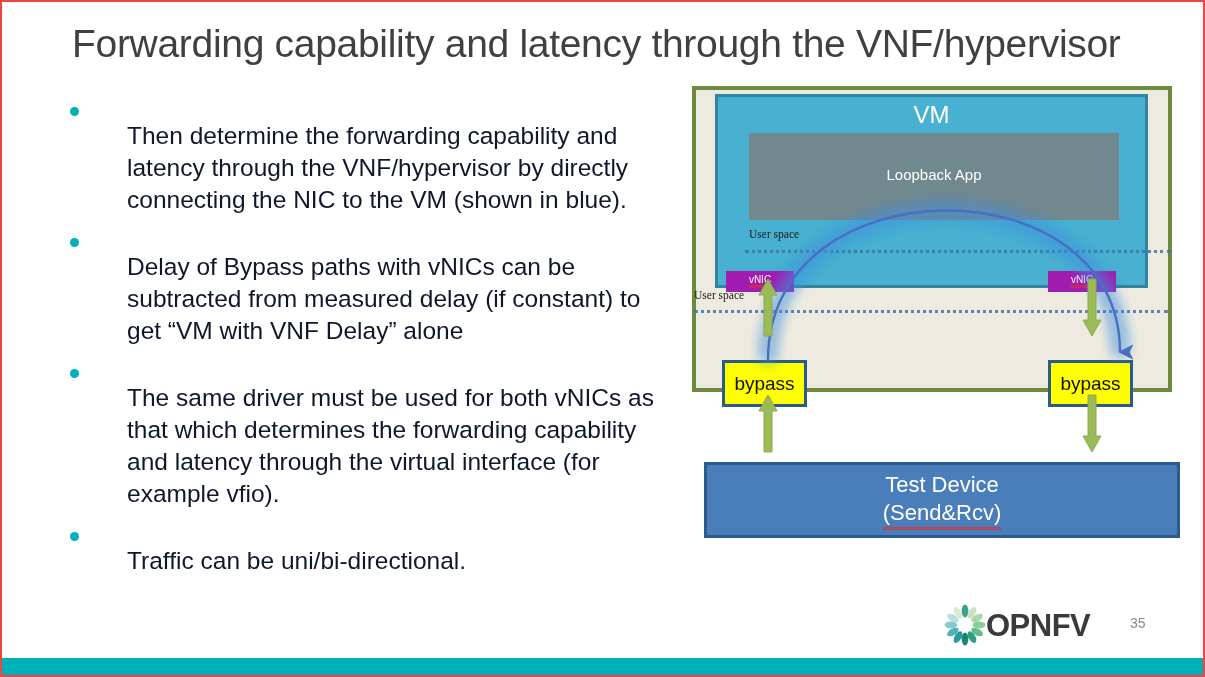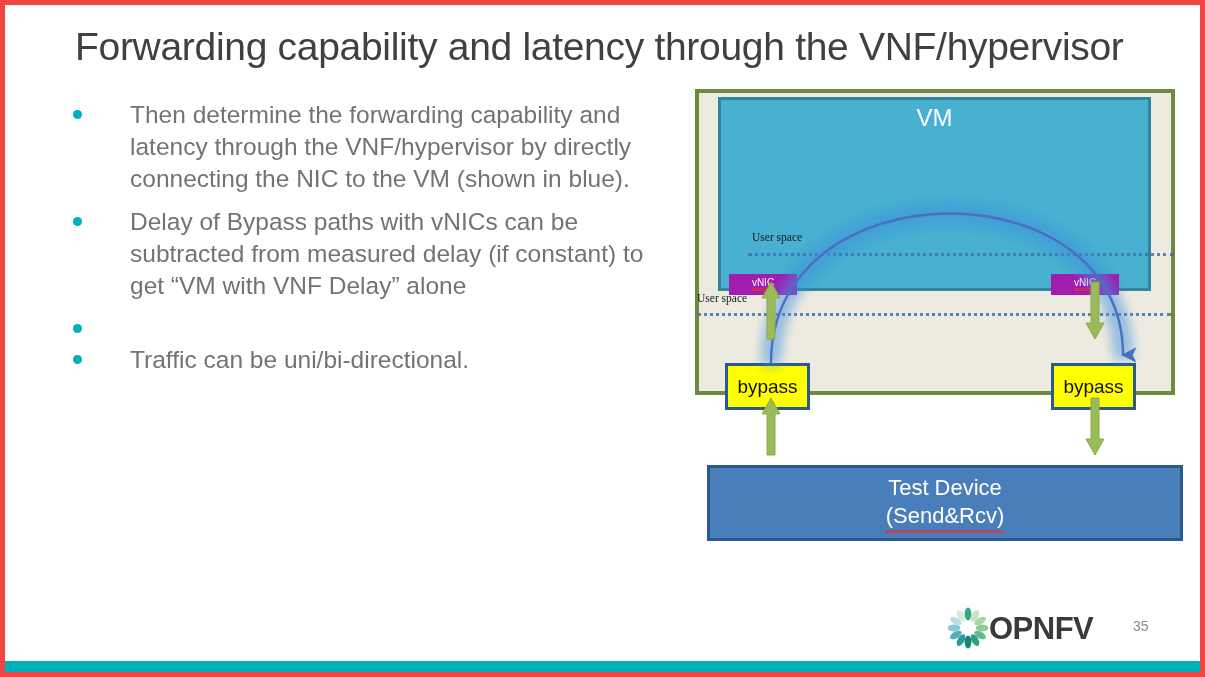--- a/index.html
+++ b/index.html
@@ -8,21 +8,21 @@
     background: #ffffff;
   }
   body {
     font-family: "Liberation Sans", sans-serif;
   }
   #slide {
     position: relative;
     width: 1205px;
     height: 677px;
     background: #ffffff;
-    border: 5px solid #ef4444;
+    border: 2px solid #ef4444;
     box-sizing: border-box;
     overflow: hidden;
   }
 
   
   #slide-title {
     position: absolute;
     left: 70px;
     top: 14px;
     width: 1110px;
@@ -55,22 +55,23 @@
     border-radius: 50%;
     background: #00b0b9;
     margin-top: 11px;
     margin-left: 4px;
     margin-right: 48px;
   }
   .bullet-text {
     flex: 1 1 auto;
     font-size: 24.5px;
     line-height: 32px;
-    color: #737373;
-    font-family: "Liberation Sans", sans-serif;
+    color: #0f172a;
+    font-family: "Liberation Sans", sans-serif;
+    margin-top: 24px;
   }
   .sp { 
     background-image: repeating-linear-gradient(
         135deg,
         #e03030 0px, #e03030 1px,
         transparent 1px, transparent 2px);
     background-repeat: repeat-x;
     background-size: 4px 3px;
     background-position: 0 100%;
     padding-bottom: 3px;
@@ -258,35 +259,39 @@
       <span class="bullet-text">Then determine the forwarding capability and latency through the VNF/hypervisor by directly connecting the NIC to the VM (shown in blue).</span>
     </div>
 
     <div class="bullet-row">
       <span class="bullet-dot"></span>
       <span class="bullet-text">Delay of Bypass paths with vNICs can be subtracted from measured delay (if constant) to get “VM with VNF Delay” alone</span>
     </div>
 
     <div class="bullet-row">
       <span class="bullet-dot"></span>
+      <span class="bullet-text">The same driver must be used for both vNICs as that which determines the forwarding capability and latency through the virtual interface (for example vfio).</span>
     </div>
 
     <div class="bullet-row">
       <span class="bullet-dot"></span>
       <span class="bullet-text">Traffic can be uni/bi-directional.</span>
     </div>
 
 
   </div>
 
   <div id="diagram">
     <div id="host-box"></div>
 
     <div id="vm-box">
       <div id="vm-label">VM</div>
+      <div id="loopback-box">
+        <div id="loopback-label">Loopback App</div>
+      </div>
       <div class="userspace-label" id="userspace-vm">User space</div>
       <div class="dotted-line" id="dotted-vm"></div>
     </div>
 
     <div class="userspace-label" id="userspace-host">User space</div>
     <div class="dotted-line" id="dotted-host"></div>
 
     <div class="vnic-box" id="vnic-left">
       <span class="vnic-label sp">vNIC</span>
     </div>

